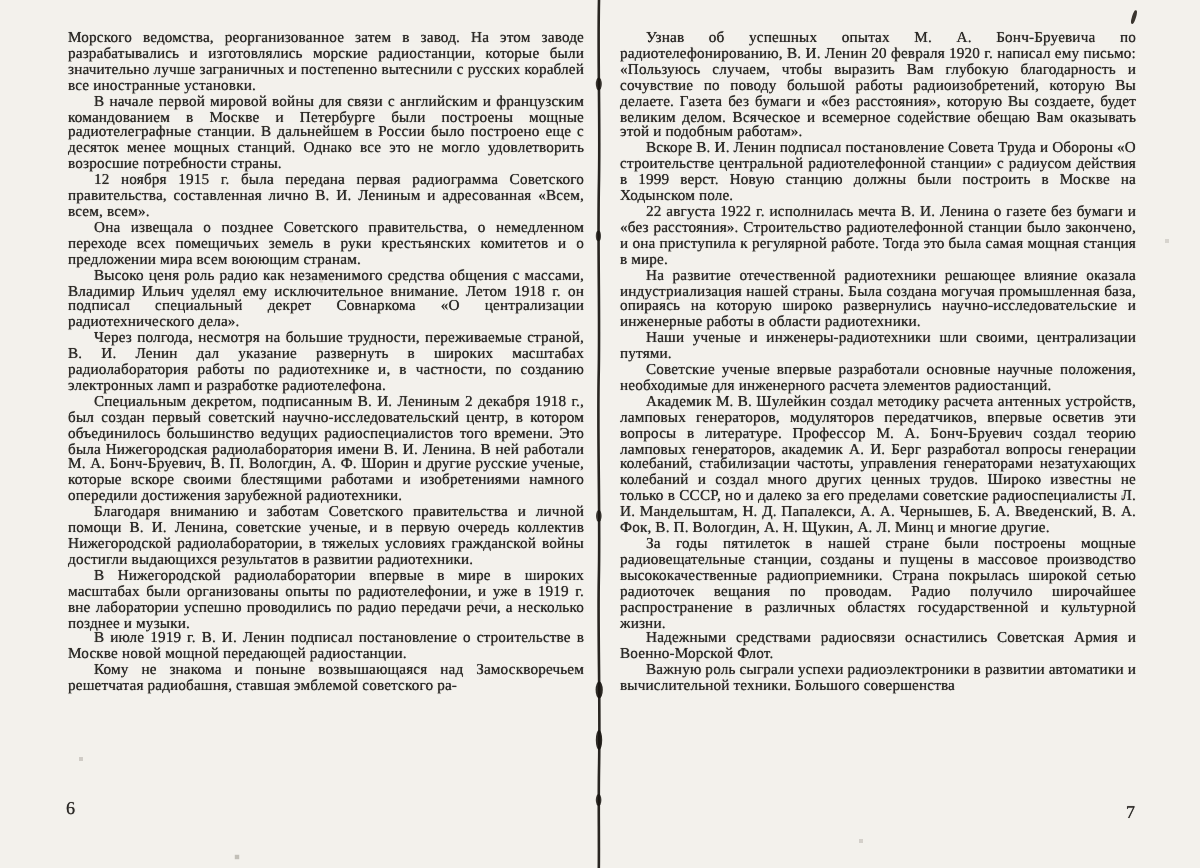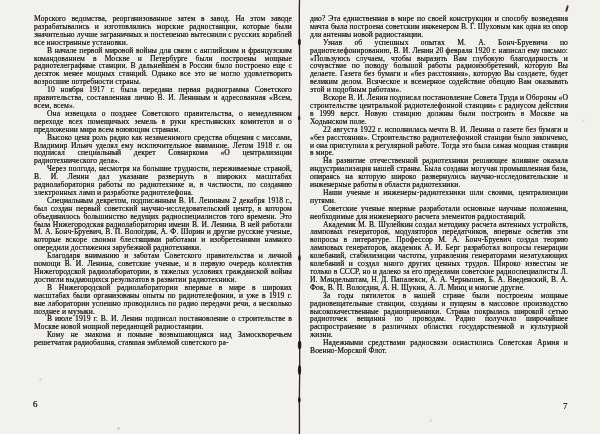--- a/index.html
+++ b/index.html
@@ -75,42 +75,42 @@
 <body>
 
 <div class="scan">
 
   <div class="page left"></div>
   <div class="page right"></div>
 
   <div class="textcol left">
     <p class="cont">Морского ведомства, реорганизованное затем в завод. На этом заводе разрабатывались и изготовлялись морские радиостанции, которые были значительно лучше заграничных и постепенно вытеснили с русских кораблей все иностранные установки.</p>
     <p>В начале первой мировой войны для связи с английским и французским командованием в Москве и Петербурге были построены мощные радиотелеграфные станции. В дальнейшем в России было построено еще с десяток менее мощных станций. Однако все это не могло удовлетворить возросшие потребности страны.</p>
-    <p>10 ноября 1917 г. была передана первая радиограмма Советского правительства, составленная лично В. И. Лениным и адресованная «Всем, всем, всем».</p>
+    <p>12 ноября 1915 г. была передана первая радиограмма Советского правительства, составленная лично В. И. Лениным и адресованная «Всем, всем, всем».</p>
     <p>Она извещала о позднее Советского правительства, о немедленном переходе всех помещичьих земель в руки крестьянских комитетов и о предложении мира всем воюющим странам.</p>
     <p>Высоко ценя роль радио как незаменимого средства общения с массами, Владимир Ильич уделял ему исключительное внимание. Летом 1918 г. он подписал специальный декрет Совнаркома «О централизации радиотехнического дела».</p>
     <p>Через полгода, несмотря на большие трудности, переживаемые страной, В. И. Ленин дал указание развернуть в широких масштабах радиолаборатория работы по радиотехнике и, в частности, по созданию электронных ламп и разработке радиотелефона.</p>
     <p>Специальным декретом, подписанным В. И. Лениным 2 декабря 1918 г., был создан первый советский научно-исследовательский центр, в котором объединилось большинство ведущих радиоспециалистов того времени. Это была Нижегородская радиолаборатория имени В. И. Ленина. В ней работали М. А. Бонч-Бруевич, В. П. Вологдин, А. Ф. Шорин и другие русские ученые, которые вскоре своими блестящими работами и изобретениями намного опередили достижения зарубежной радиотехники.</p>
     <p>Благодаря вниманию и заботам Советского правительства и личной помощи В. И. Ленина, советские ученые, и в первую очередь коллектив Нижегородской радиолаборатории, в тяжелых условиях гражданской войны достигли выдающихся результатов в развитии радиотехники.</p>
     <p>В Нижегородской радиолаборатории впервые в мире в широких масштабах были организованы опыты по радиотелефонии, и уже в 1919 г. вне лаборатории успешно проводились по радио передачи речи, а несколько позднее и музыки.</p>
     <p>В июле 1919 г. В. И. Ленин подписал постановление о строительстве в Москве новой мощной передающей радиостанции.</p>
     <p>Кому не знакома и поныне возвышающаяся над Замоскворечьем решетчатая радиобашня, ставшая эмблемой советского ра-</p>
   </div>
 
   <div class="textcol right">
-    <p class="cont">дио? Эта единственная в мире по своей конструкции и способу возведения мачта была построена советским инженером В. Г. Шуховым как одна из опор для антенны новой радиостанции.</p>
     <p>Узнав об успешных опытах М. А. Бонч-Бруевича по радиотелефонированию, В. И. Ленин 20 февраля 1920 г. написал ему письмо: «Пользуюсь случаем, чтобы выразить Вам глубокую благодарность и сочувствие по поводу большой работы радиоизобретений, которую Вы делаете. Газета без бумаги и «без расстояния», которую Вы создаете, будет великим делом. Всяческое и всемерное содействие обещаю Вам оказывать этой и подобным работам».</p>
     <p>Вскоре В. И. Ленин подписал постановление Совета Труда и Обороны «О строительстве центральной радиотелефонной станции» с радиусом действия в 1999 верст. Новую станцию должны были построить в Москве на Ходынском поле.</p>
     <p>22 августа 1922 г. исполнилась мечта В. И. Ленина о газете без бумаги и «без расстояния». Строительство радиотелефонной станции было закончено, и она приступила к регулярной работе. Тогда это была самая мощная станция в мире.</p>
     <p>На развитие отечественной радиотехники решающее влияние оказала индустриализация нашей страны. Была создана могучая промышленная база, опираясь на которую широко развернулись научно-исследовательские и инженерные работы в области радиотехники.</p>
     <p>Наши ученые и инженеры-радиотехники шли своими, централизации путями.</p>
     <p>Советские ученые впервые разработали основные научные положения, необходимые для инженерного расчета элементов радиостанций.</p>
     <p>Академик М. В. Шулейкин создал методику расчета антенных устройств, ламповых генераторов, модуляторов передатчиков, впервые осветив эти вопросы в литературе. Профессор М. А. Бонч-Бруевич создал теорию ламповых генераторов, академик А. И. Берг разработал вопросы генерации колебаний, стабилизации частоты, управления генераторами незатухающих колебаний и создал много других ценных трудов. Широко известны не только в СССР, но и далеко за его пределами советские радиоспециалисты Л. И. Мандельштам, Н. Д. Папалекси, А. А. Чернышев, Б. А. Введенский, В. А. Фок, В. П. Вологдин, А. Н. Щукин, А. Л. Минц и многие другие.</p>
     <p>За годы пятилеток в нашей стране были построены мощные радиовещательные станции, созданы и пущены в массовое производство высококачественные радиоприемники. Страна покрылась широкой сетью радиоточек вещания по проводам. Радио получило широчайшее распространение в различных областях государственной и культурной жизни.</p>
     <p>Надежными средствами радиосвязи оснастились Советская Армия и Военно-Морской Флот.</p>
+    <p>Важную роль сыграли успехи радиоэлектроники в развитии автоматики и вычислительной техники. Большого совершенства</p>
   </div>
 
   <div class="folio left">6</div>
   <div class="folio right">7</div>
 
   <svg class="gutter-svg" viewBox="0 0 14 434" xmlns="http://www.w3.org/2000/svg">
     <path d="M6.5,0 C5.8,30 7.2,62 6.4,95 C5.9,130 7.0,160 6.3,190 C5.8,225 7.1,258 6.4,290 C5.9,320 7.2,352 6.5,385 C6.2,402 6.6,420 6.4,434" fill="none" stroke="#17140f" stroke-width="1.3" stroke-linecap="round" opacity="0.92"></path>
     <ellipse cx="6.4" cy="42" rx="1.5" ry="3.2" fill="#17140f" opacity="0.85"></ellipse>
     <ellipse cx="6.2" cy="118" rx="1.3" ry="2.6" fill="#17140f" opacity="0.8"></ellipse>
     <ellipse cx="6.4" cy="258" rx="1.4" ry="3.0" fill="#17140f" opacity="0.8"></ellipse>

